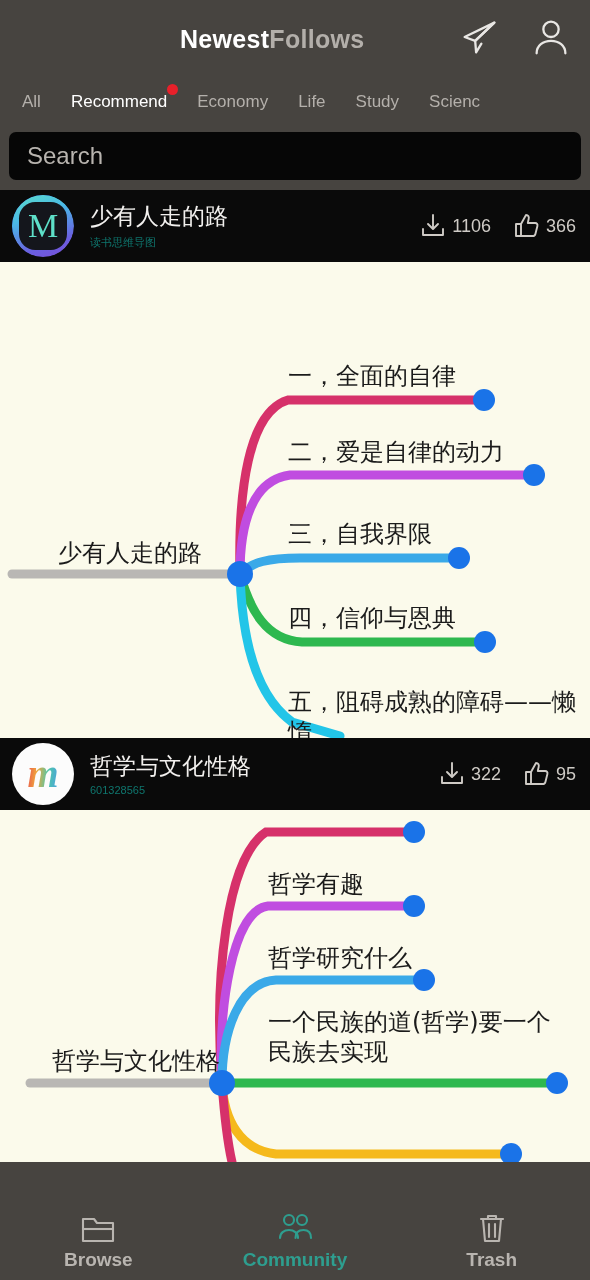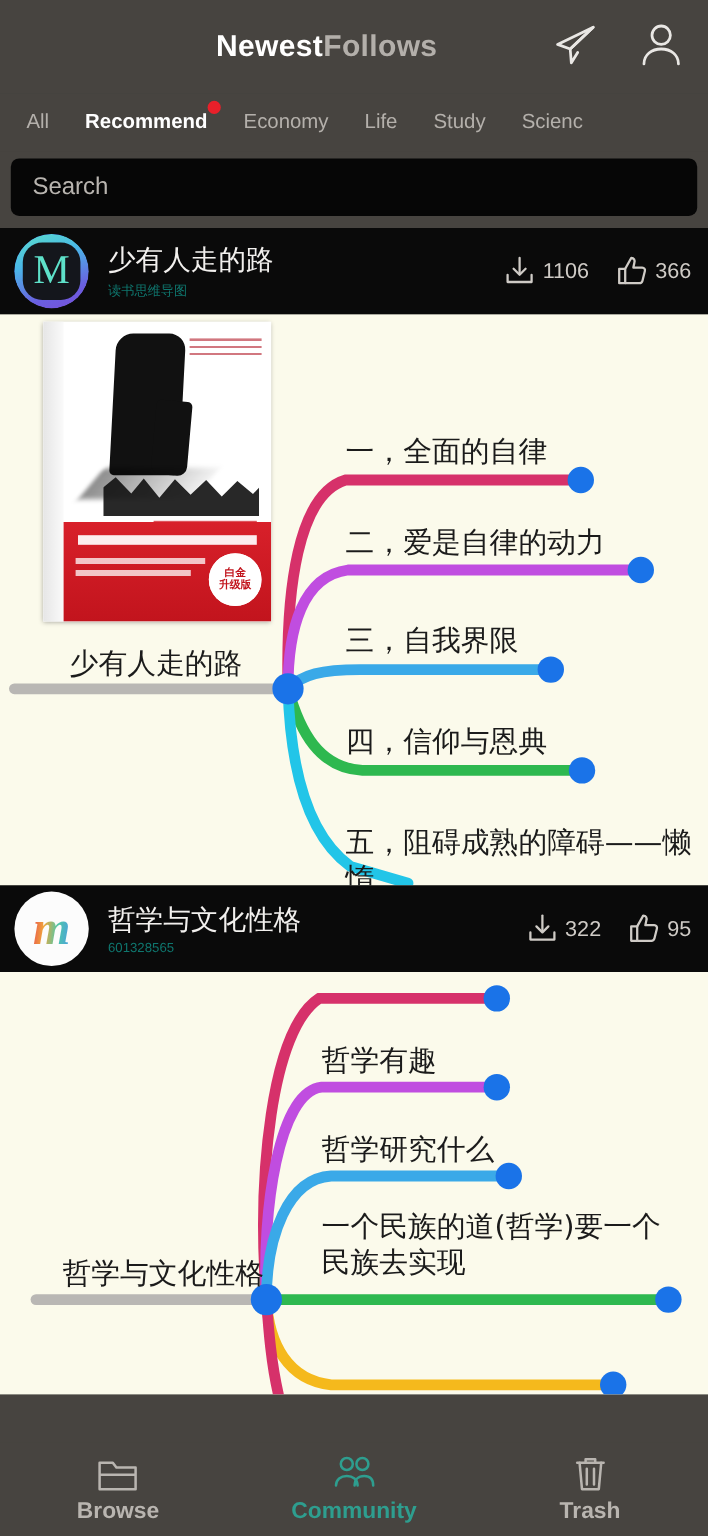--- a/index.html
+++ b/index.html
@@ -32,35 +32,35 @@
   .tabs{
     height:48px; width:590px;
     display:flex; align-items:center; gap:0;
     padding-left:22px; overflow:hidden;
     background:#474440;
   }
   .tab{
     font-size:17px; color:#b4b0ab; white-space:nowrap;
     position:relative; margin-right:30px;
   }
-  .tab.active{ color:#ffffff; font-weight:bold; }
+  .tab.active{ color:#ffffff; font-weight:normal; }
   .tab .dot{
     position:absolute; top:-8px; right:-11px;
     width:11px; height:11px; border-radius:50%;
     background:#e8202a;
   }
 
   
   .searchwrap{ padding:6px 9px 10px 9px; background:#474440; }
   .searchbox{
     height:48px; width:572px; background:#060606;
     border-radius:7px; display:flex; align-items:center;
     padding-left:18px;
   }
-  .searchbox span{ font-size:20px; color:#b8b4af; }
+  .searchbox span{ font-size:24px; color:#b8b4af; }
 
   
   .card{ width:590px; background:#0a0a0a; position:relative; }
   .cardhead{
     height:72px; display:flex; align-items:center;
     padding:0 14px 0 12px; background:#0a0a0a;
   }
   .avatar{
     width:62px; height:62px; border-radius:50%;
     flex:0 0 62px; position:relative; overflow:hidden;
@@ -256,38 +256,20 @@
 
       <path d="M240 312 C 242 378 256 434 292 460 L 340 474" fill="none" stroke="#22c5e8" stroke-width="9" stroke-linecap="round"></path>
 
       <circle cx="484" cy="138" r="11" fill="#1a73e8"></circle>
       <circle cx="534" cy="213" r="11" fill="#1a73e8"></circle>
       <circle cx="459" cy="296" r="11" fill="#1a73e8"></circle>
       <circle cx="485" cy="380" r="11" fill="#1a73e8"></circle>
       <circle cx="240" cy="312" r="13" fill="#1a73e8"></circle>
     </svg>
 
-    <div class="bookcover">
-      <div class="bc-spine"></div>
-      <div class="bc-legs"></div>
-      <div class="bc-leg2"></div>
-      <div class="bc-shadow"></div>
-      <div class="bc-tinytext"></div>
-      <div class="bc-title"></div>
-      <div class="bc-sub"></div>
-      <div class="bc-band">
-        <div class="bc-band-l1"></div>
-        <div class="bc-band-l2"></div>
-        <div class="bc-band-l3"></div>
-        <div class="bc-badge">
-          <span>白金</span>
-          <span>升级版</span>
-        </div>
-      </div>
-    </div>
 
     <div class="mroot" style="left:58px; top:275px;">少有人走的路</div>
     <div class="mlabel" style="left:288px; top:100px;">一，全面的自律</div>
     <div class="mlabel" style="left:288px; top:176px;">二，爱是自律的动力</div>
     <div class="mlabel" style="left:288px; top:258px;">三，自我界限</div>
     <div class="mlabel" style="left:288px; top:342px;">四，信仰与恩典</div>
     <div class="mlabel" style="left:288px; top:426px;">五，阻碍成熟的障碍——懒</div>
     <div class="mlabel" style="left:288px; top:456px;">惰</div>
   </div>
 </div>

